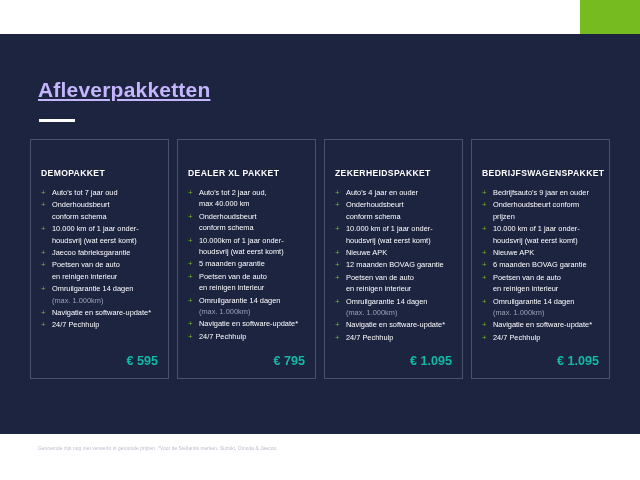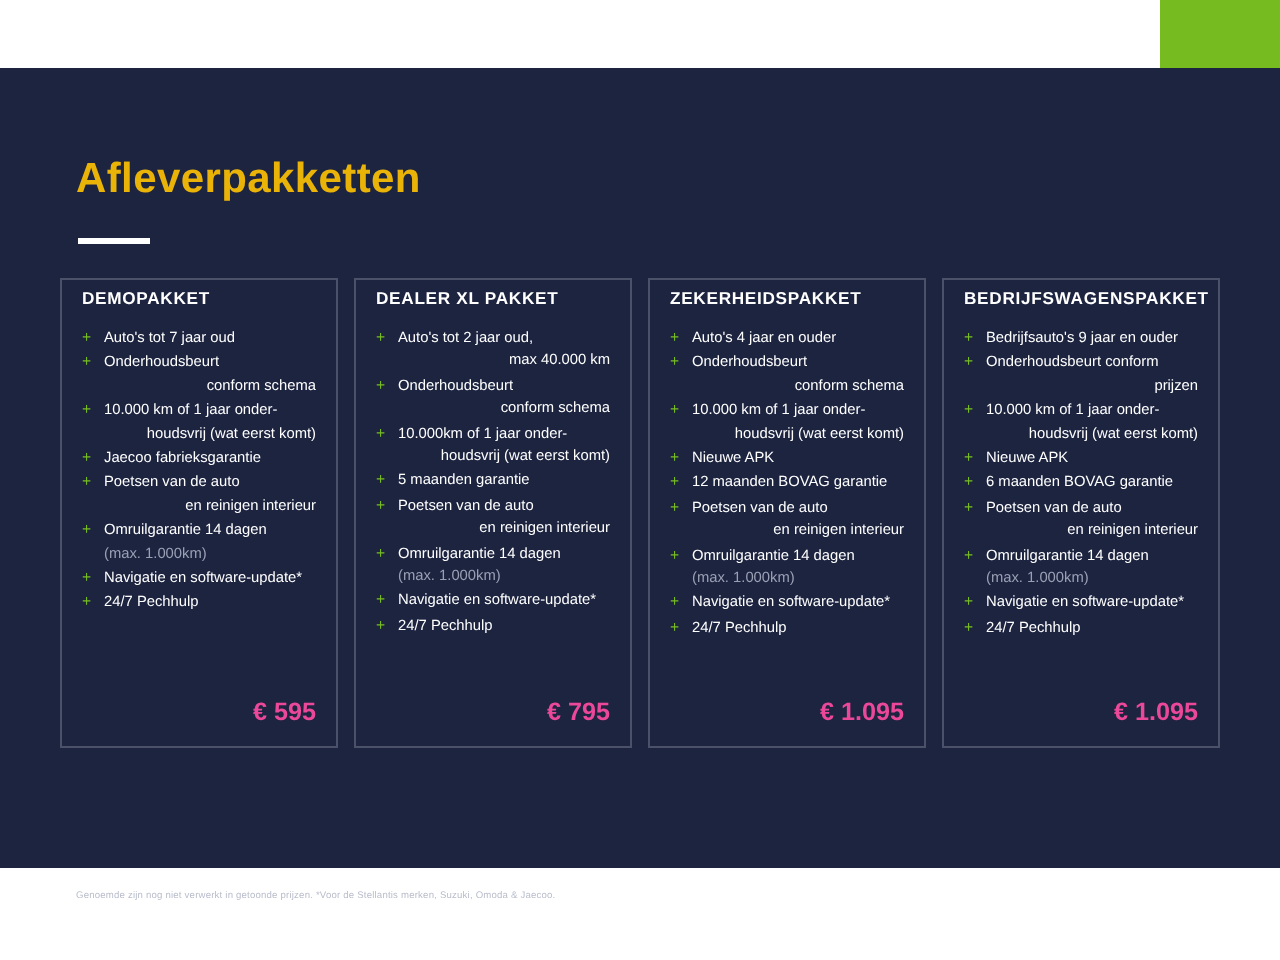--- a/index.html
+++ b/index.html
@@ -38,22 +38,23 @@
     height: 400px;
     background: #1d2440;
   }
 
   .panel-title {
     position: absolute;
     left: 38px;
     top: 44px;
     font-size: 21px;
     font-weight: bold;
-    color: #eab308;
+    color: #c4b5fd;
     letter-spacing: 0.2px;
+    text-decoration: underline;
   }
 
   .title-rule {
     position: absolute;
     left: 39px;
     top: 85px;
     width: 36px;
     height: 3px;
     background: #ffffff;
   }
@@ -64,21 +65,21 @@
     top: 105px;
     width: 580px;
     display: flex;
     gap: 8px;
   }
 
   .card {
     width: 139px;
     min-height: 235px;
     border: 1px solid #4a5169;
-    padding: 4px 10px 10px 10px;
+    padding: 28px 10px 10px 10px;
     position: relative;
     display: flex;
     flex-direction: column;
   }
 
   .card-title {
     font-size: 8.6px;
     font-weight: bold;
     color: #ffffff;
     letter-spacing: 0.35px;
@@ -106,33 +107,32 @@
     left: 0;
     top: 0;
     color: #76bc21;
     font-size: 7.8px;
     line-height: 11.4px;
   }
 
   .feature .sub {
     display: block;
     color: #ffffff;
-    text-align: right;
   }
 
   .feature .muted {
     display: block;
     color: #9aa0b4;
   }
 
   .price {
     text-align: right;
     font-size: 12.6px;
     font-weight: bold;
-    color: #ec4899;
+    color: #14b8a6;
     margin-top: 10px;
   }
 
   .footnote {
     position: absolute;
     left: 38px;
     top: 412px;
     font-size: 4.8px;
     color: #b9bdcb;
     letter-spacing: 0.1px;

